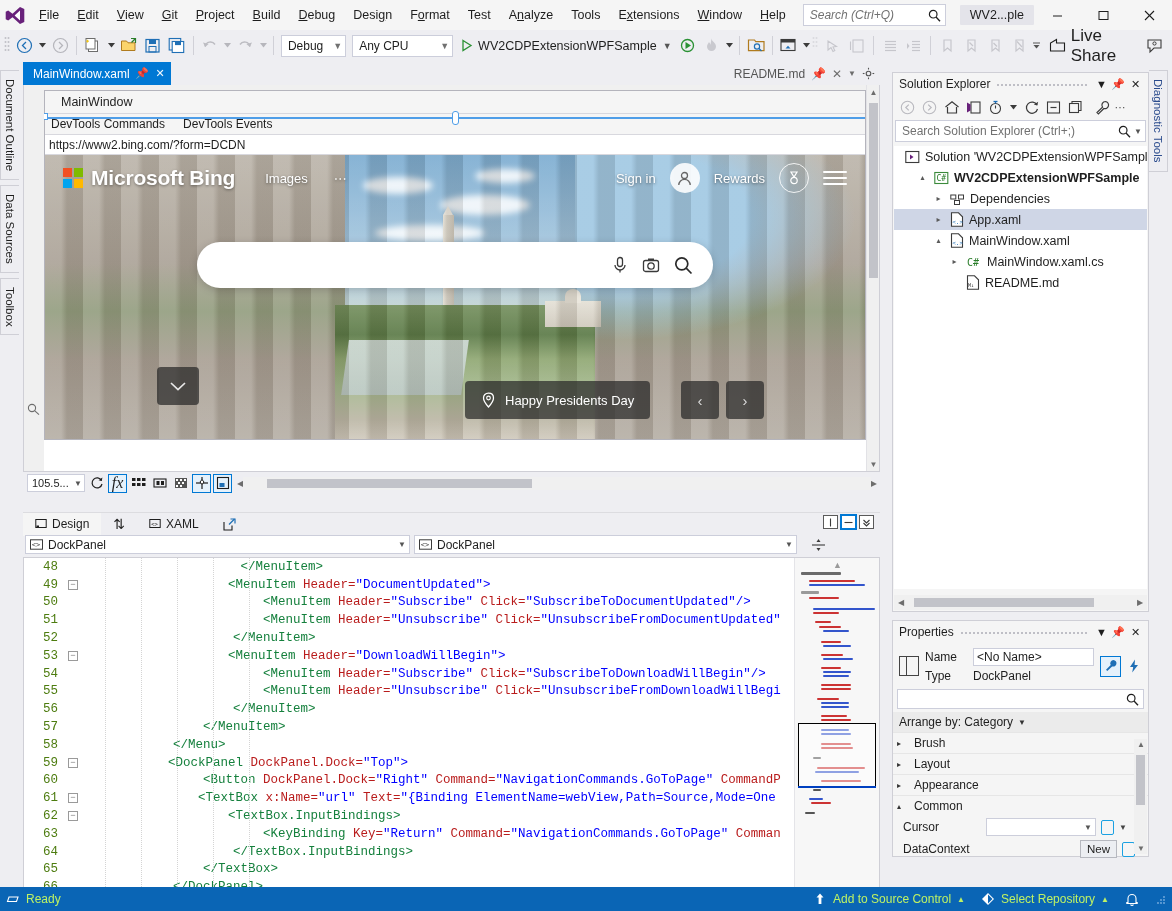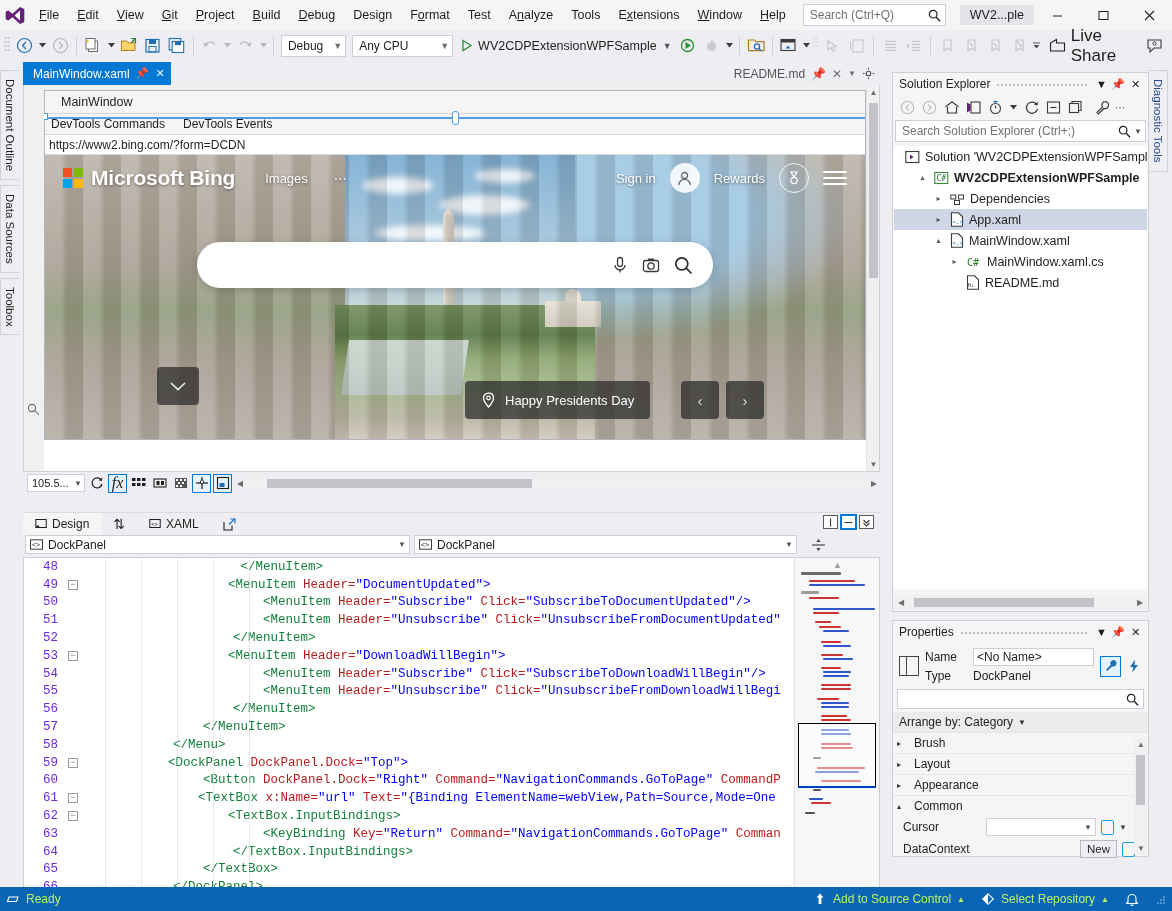--- a/index.html
+++ b/index.html
@@ -22,21 +22,21 @@
   .menu-items { display: flex; align-items: center; height: 30px; }
   .menu-item {
     padding: 0 9px; height: 30px; line-height: 30px; font-size: 12.5px; color: #1e1e1e;
     cursor: default; white-space: nowrap;
   }
   .menu-item u { text-decoration: underline; }
   .search-box {
     margin-left: 8px; width: 160px; height: 22px; background: #fff; border: 1px solid #cccedb;
     display: flex; align-items: center; padding: 0 4px 0 6px; font-size: 12px; color: #717171;
   }
-  .search-box .txt { flex: 1; }
+  .search-box .txt { flex: 1; font-style: italic; }
   .win-title {
     margin-left: 14px; font-size: 12.5px; color: #1e1e1e; background: #e4e4ea;
     padding: 3px 10px; border-radius: 1px;
   }
   .win-ctrls { margin-left: auto; display: flex; height: 30px; }
   .win-btn { width: 46px; height: 30px; display: flex; align-items: center; justify-content: center; color: #1e1e1e; }
 
   
   .toolbar {
     position: absolute; left: 0; top: 30px; width: 1172px; height: 31px;
@@ -199,21 +199,21 @@
   .objcombo .cval { flex: 1; }
   .split-handle { width: 34px; display: flex; align-items: center; justify-content: center; }
 
   
   .editor {
     position: absolute; left: 0; top: 495px; width: 857px; height: 345px;
     background: #fff; border: 1px solid #cfcfd6; overflow: hidden;
   }
   .code-area { position: absolute; left: 0; top: 0; right: 85px; bottom: 0; overflow: hidden; }
   .codeline { height: 17.8px; display: flex; align-items: center; font-family: "Liberation Mono", monospace; font-size: 12.5px; white-space: pre; }
-  .ln { width: 44px; text-align: right; padding-right: 10px; color: #6d28d9; flex: none; }
+  .ln { width: 44px; text-align: right; padding-right: 10px; color: #4d7c0f; flex: none; }
   .fold { width: 15px; text-align: center; color: #808080; font-size: 9px; flex: none; }
   .ctext { flex: 1; color: #000; }
   .kw { color: #15803d; }
   .attr { color: #b91c1c; }
   .val { color: #0000ff; }
   .guides { position: absolute; left: 59px; top: 0; bottom: 0; width: 0; }
   .guide { position: absolute; top: 0; bottom: 0; width: 1px; border-left: 1px dotted #d4d4d4; }
 
   .minimap { position: absolute; right: 0; top: 0; width: 85px; bottom: 0; background: #f7f7f7; border-left: 1px solid #e4e4e8; }
   .mm-line { position: absolute; height: 2px; border-radius: 1px; }

